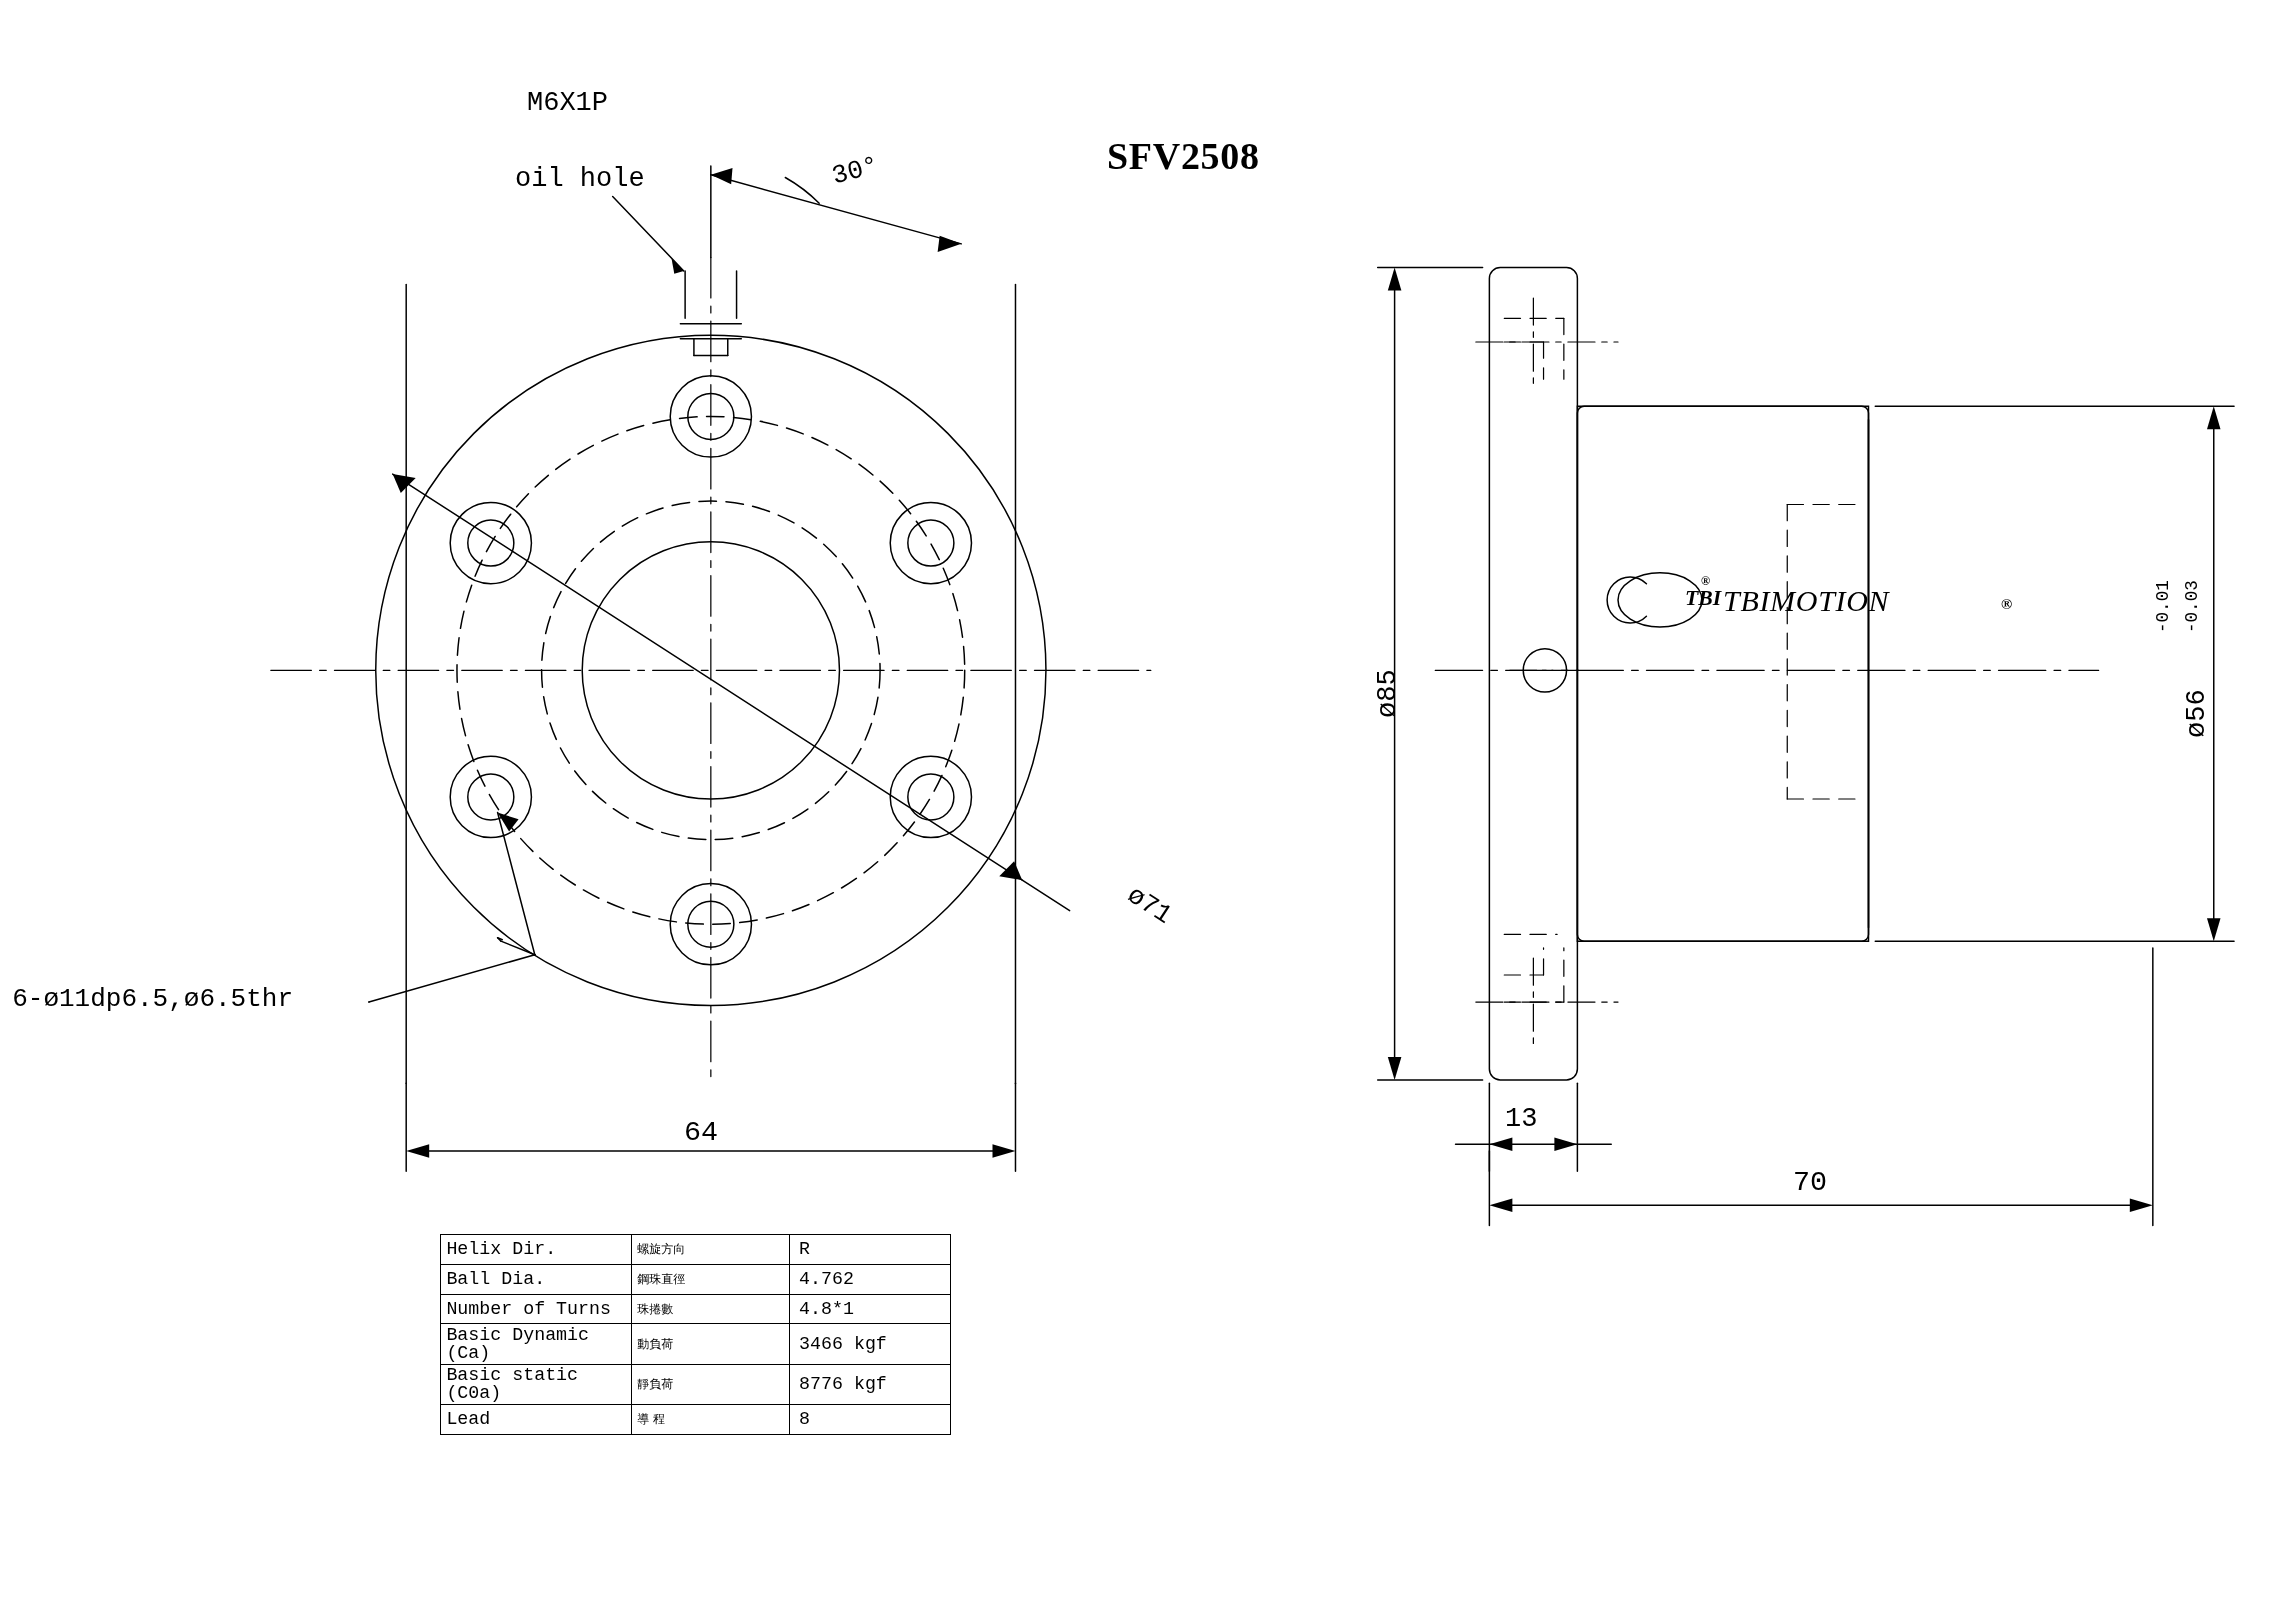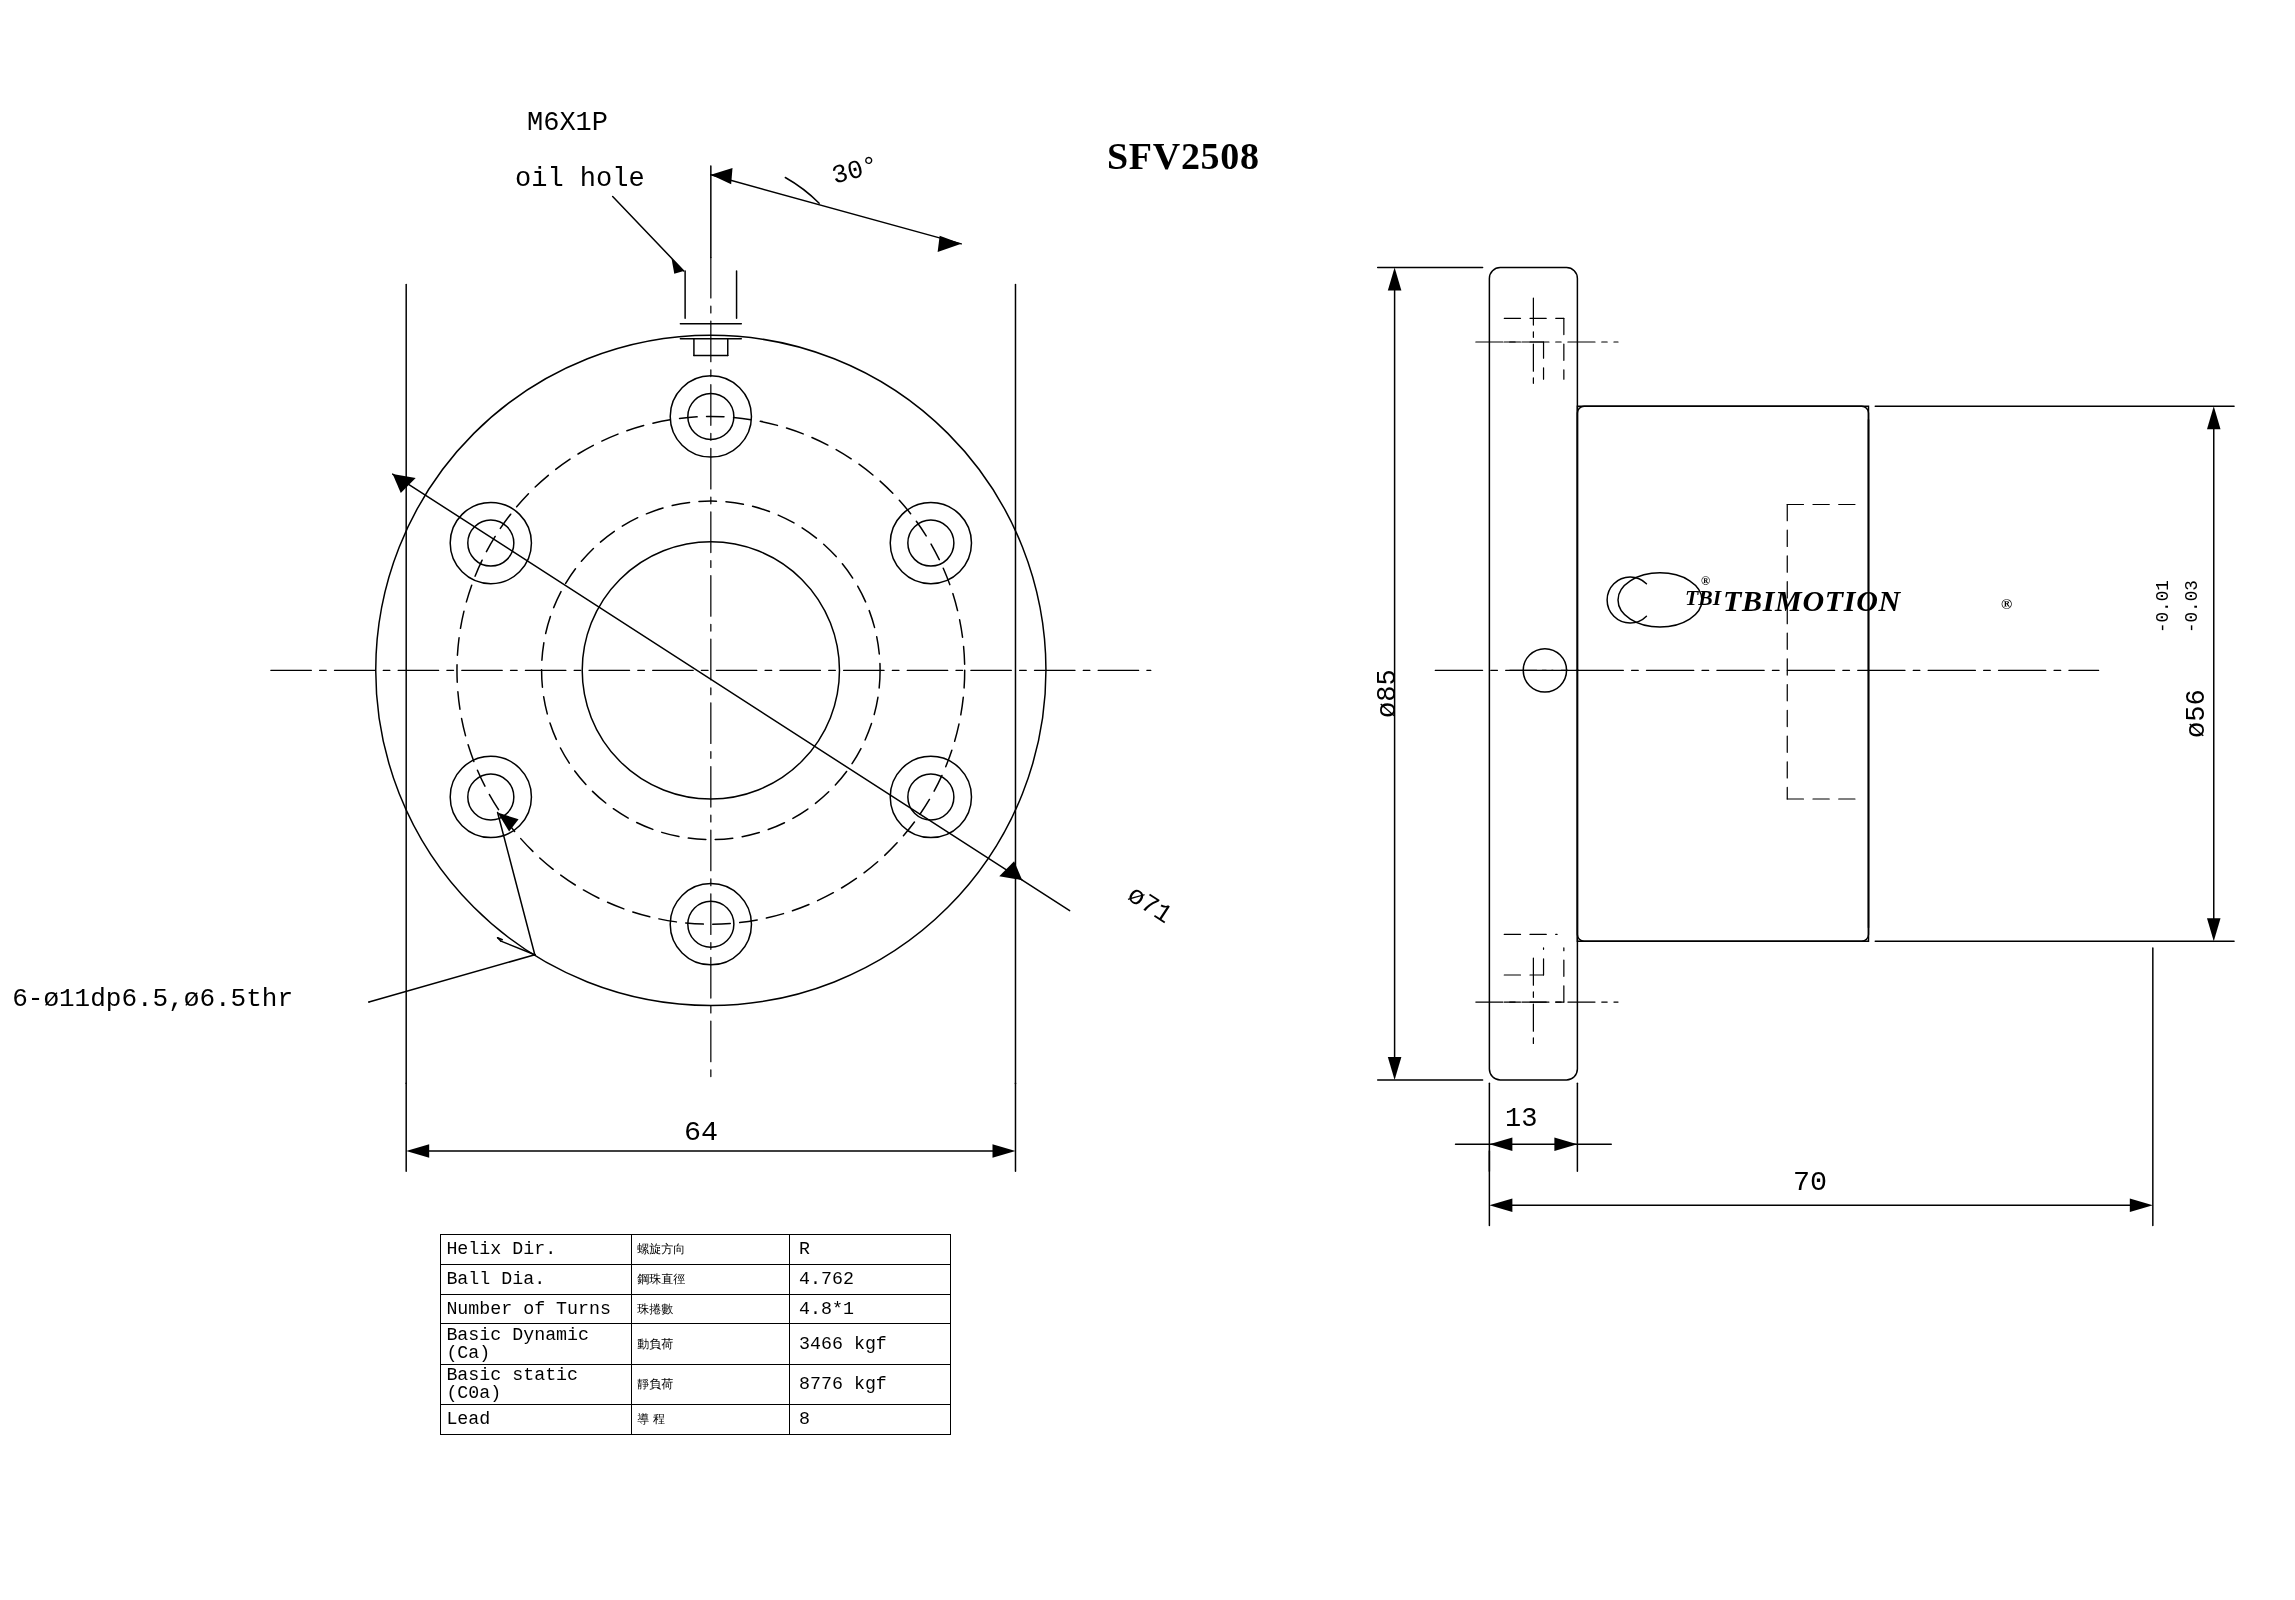--- a/index.html
+++ b/index.html
@@ -169,21 +169,21 @@
         <line x1="2200" y1="1700" x2="2200" y2="1810"></line>
         <line x1="3180" y1="1400" x2="3180" y2="1810"></line>
         <line x1="2212" y1="1780" x2="3168" y2="1780"></line>
         <polygon points="2200,1780 2234,1770 2234,1790" fill="#000" stroke="none"></polygon>
         <polygon points="3180,1780 3146,1770 3146,1790" fill="#000" stroke="none"></polygon>
       </g>
 
     </g>
   </svg>
 
-  <div class="txt mono" style="left:527px;top:108px;font-size:27px;">M6X1P</div>
+  <div class="txt mono" style="left:527px;top:88px;font-size:27px;">M6X1P</div>
   <div class="txt mono" style="left:515px;top:164px;font-size:27px;">oil hole</div>
 
   <div class="txt mono" style="left:832px;top:156px;font-size:26px;transform:rotate(-15deg);">30°</div>
 
   <div class="txt serif" style="left:1107px;top:134px;font-size:38px;letter-spacing:0.7px;">SFV2508</div>
 
   <div class="txt mono" style="left:1138px;top:880px;font-size:26px;transform:rotate(33deg);transform-origin:0 0;">ø71</div>
 
   <div class="txt mono" style="left:12.2px;top:984px;font-size:26px;">6-ø11dp6.5,ø6.5thr</div>
 
@@ -193,21 +193,21 @@
 
   <div class="txt mono rot90" style="left:2182px;top:738px;font-size:27px;transform:rotate(-90deg);">ø56</div>
   <div class="txt mono rot90" style="left:2153px;top:633px;font-size:17.6px;transform:rotate(-90deg);">-0.01</div>
   <div class="txt mono rot90" style="left:2182px;top:633px;font-size:17.6px;transform:rotate(-90deg);">-0.03</div>
 
   <div class="txt mono" style="left:1505px;top:1104px;font-size:27px;">13</div>
 
   <div class="txt mono" style="left:1793px;top:1166px;font-size:28.4px;">70</div>
 
   <div class="txt serif" style="left:1645px;top:586px;font-size:21.7px;font-style:italic;font-weight:bold;margin-left:40px;">TBI</div>
-  <div class="txt serif" style="left:1723px;top:584px;font-size:30px;font-style:italic;font-weight:bold;letter-spacing:0.7px;">TBIMOTION</div>
+  <div class="txt serif" style="left:1723px;top:584px;font-size:30px;font-style:italic;font-weight:normal;letter-spacing:0.7px;">TBIMOTION</div>
   <div class="txt serif" style="left:2001px;top:596px;font-size:15px;">®</div>
   <div class="txt serif" style="left:1701px;top:574px;font-size:12.2px;">®</div>
 
   <table id="spec-table">
     <tbody>
       <tr>
         <td class="c1">Helix  Dir.</td>
         <td class="c2">螺旋方向</td>
         <td class="c3">R</td>
       </tr>

